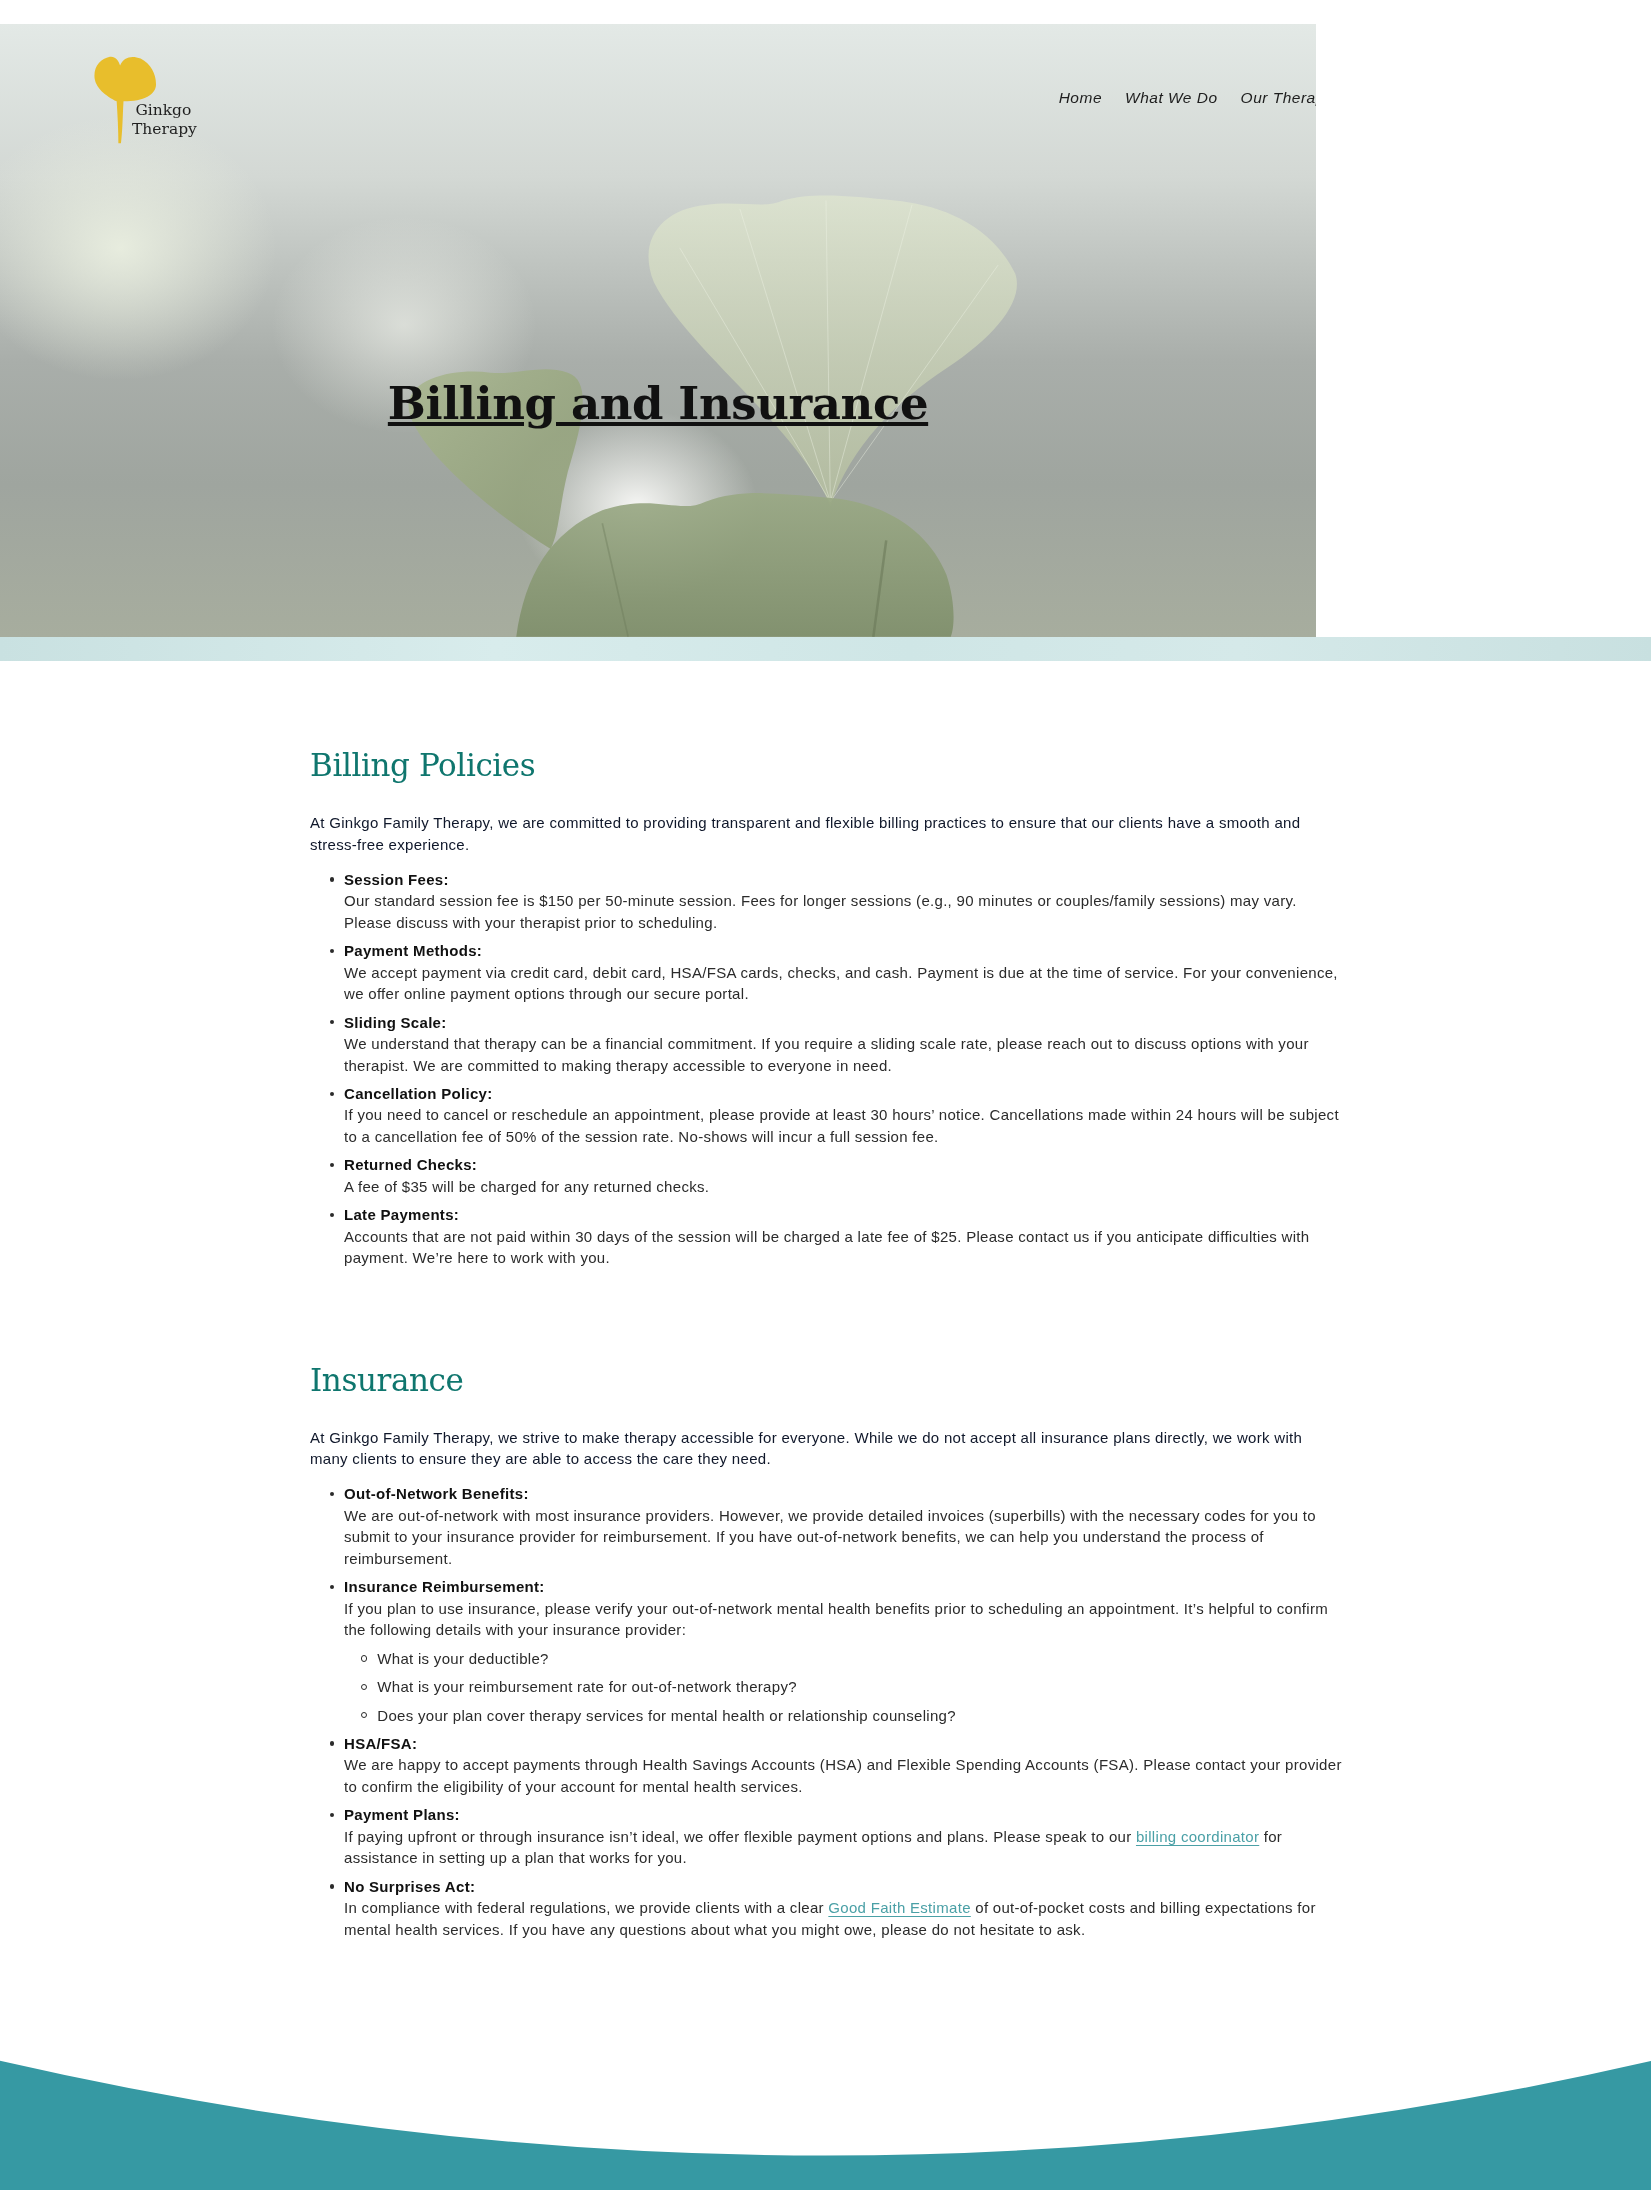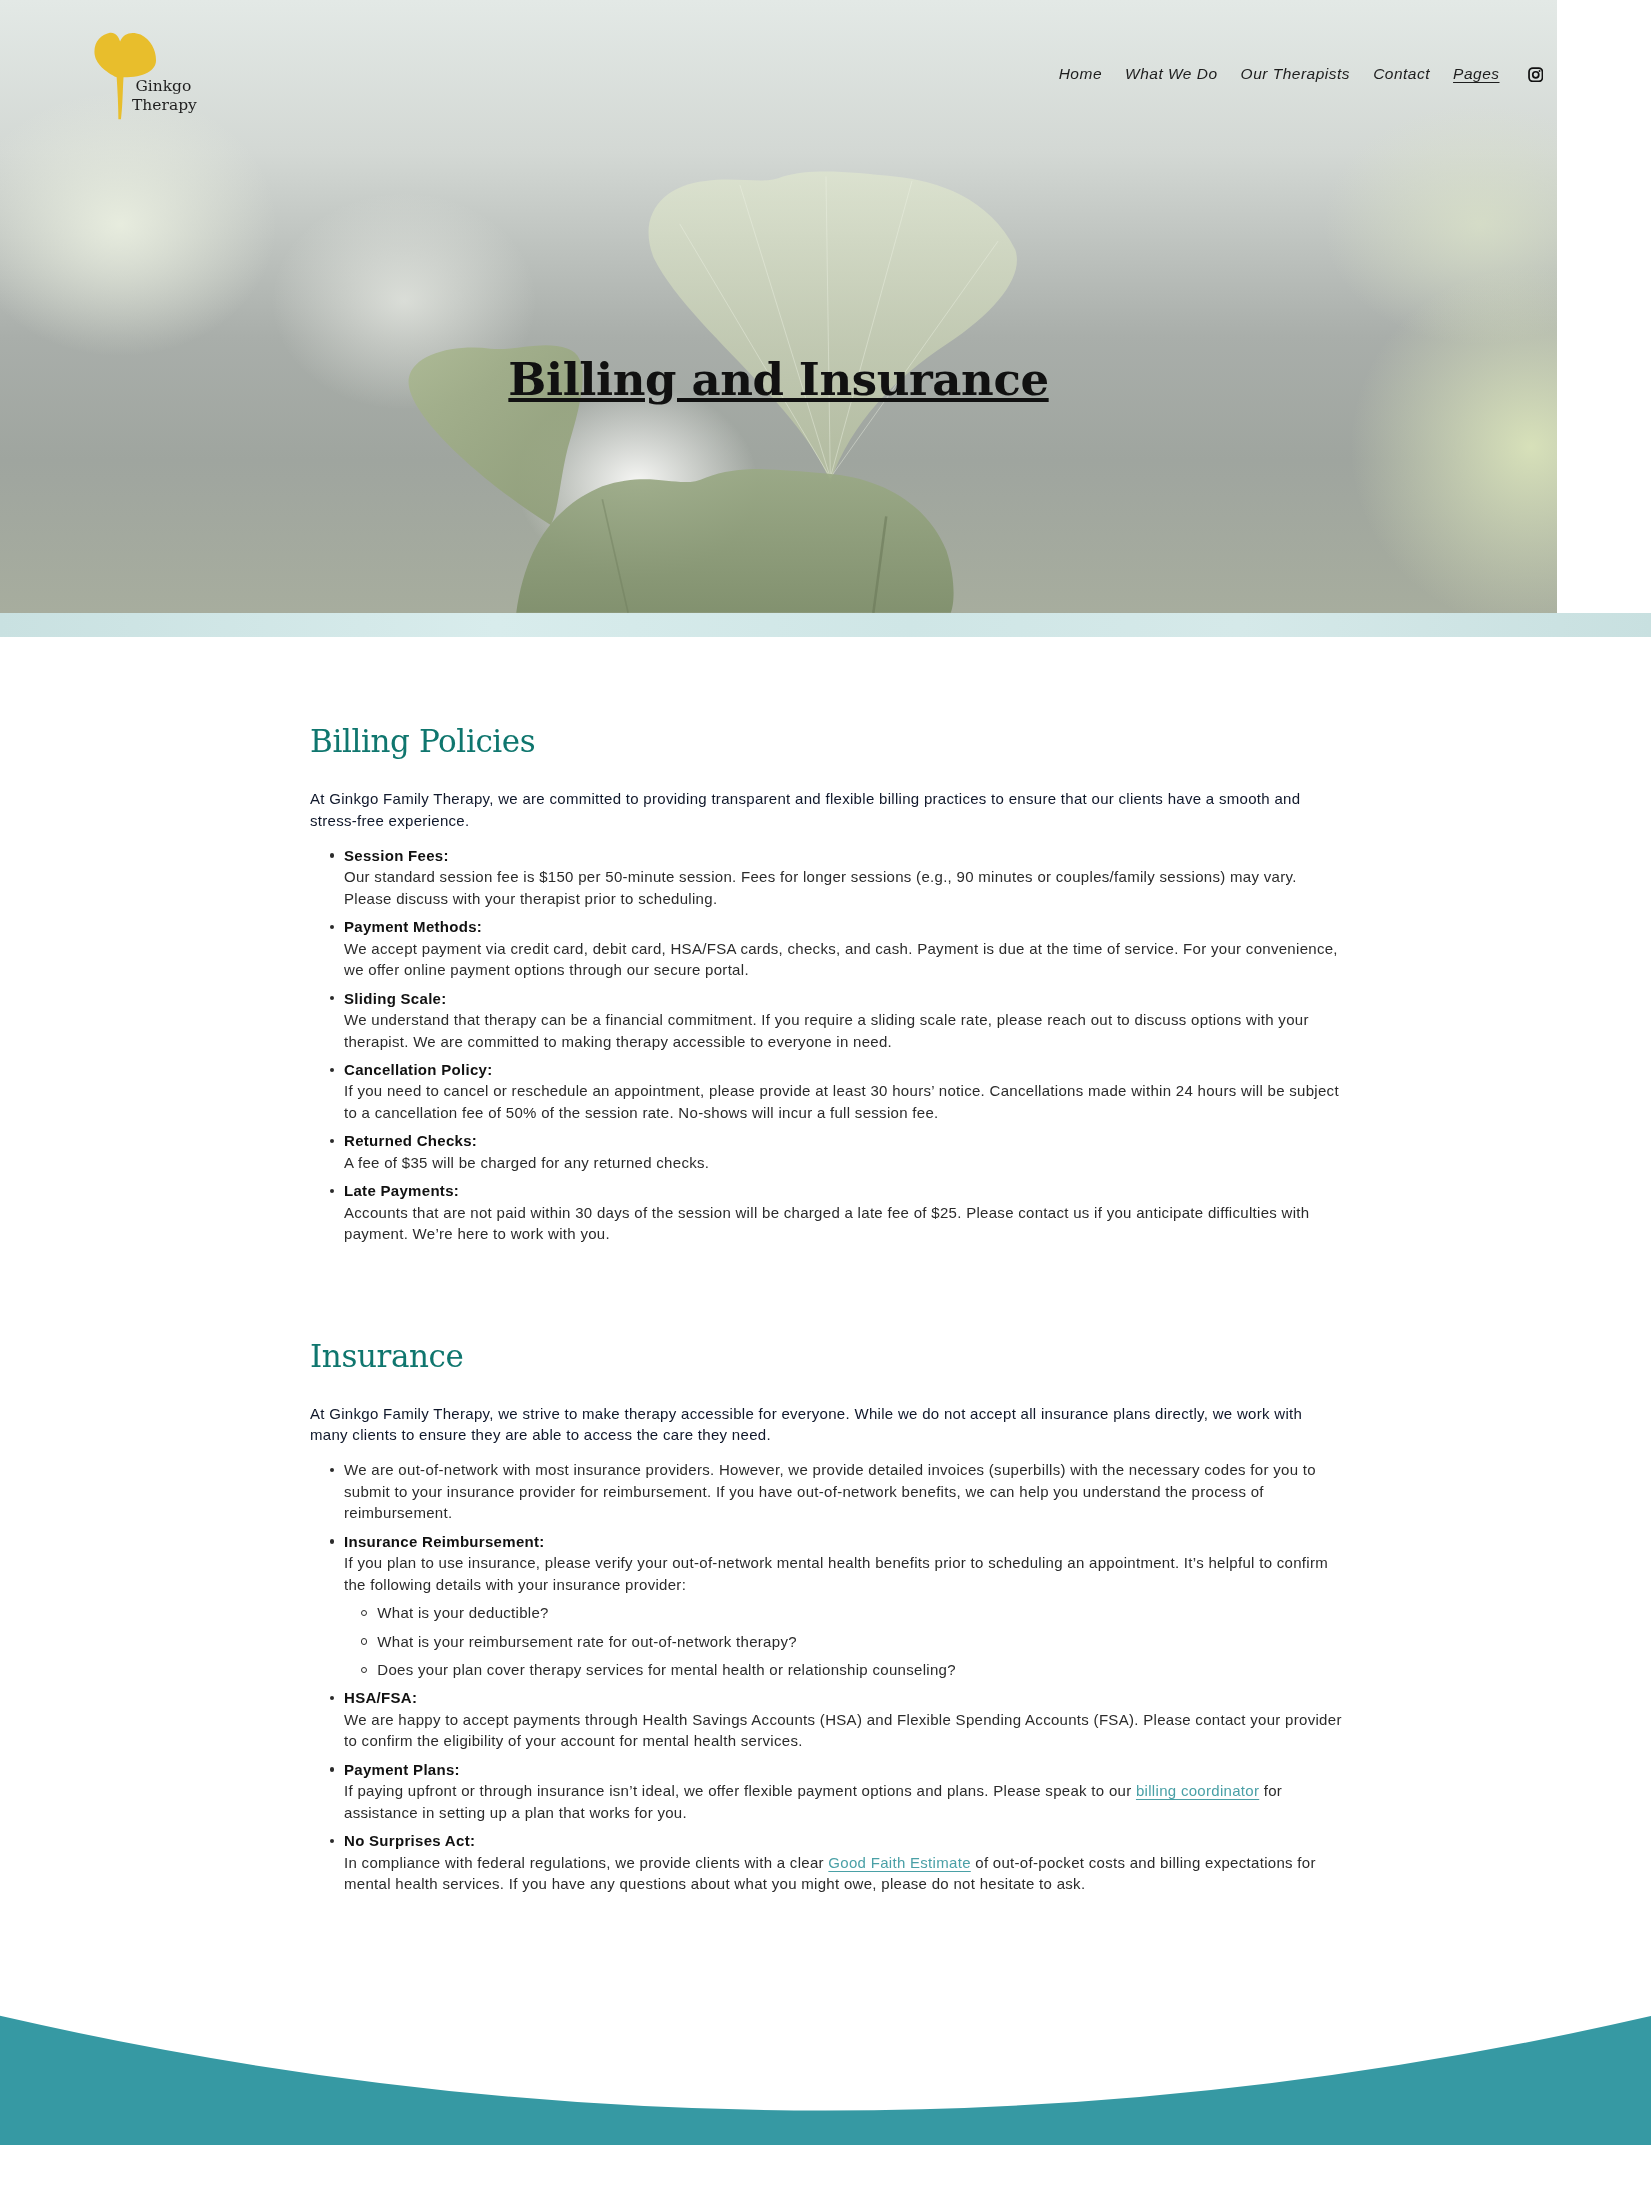--- a/index.html
+++ b/index.html
@@ -1,30 +1,31 @@
 <!DOCTYPE html>
 <html style="font-size:13.8px"><head>
   <meta charset="utf-8">
   <style>
     * { box-sizing: border-box; margin: 0; padding: 0; }
     html, body { width: 1652px; background: #ffffff; }
     body { font-family: "Liberation Sans", sans-serif; color: #2a2a2a; }
 
     .hero {
       position: relative;
-      width: 1557px;
+      width: 1316px;
       height: 613px;
       overflow: hidden;
       background:
         radial-gradient(ellipse 224px 189px at 120px 224px, rgba(235,240,225,0.9), rgba(235,240,225,0) 70%),
         radial-gradient(ellipse 258px 258px at 1531px 447px, rgba(225,235,190,0.85), rgba(225,235,190,0) 70%),
         radial-gradient(ellipse 224px 172px at 1480px 224px, rgba(220,228,200,0.7), rgba(220,228,200,0) 70%),
         radial-gradient(ellipse 189px 155px at 404px 301px, rgba(245,247,240,0.6), rgba(245,247,240,0) 70%),
         radial-gradient(ellipse 172px 138px at 637px 482px, rgba(250,250,248,0.95), rgba(250,250,248,0) 70%),
         linear-gradient(180deg, #e3e9e6 0%, #d3d8d4 25%, #a9aeaa 55%, #9fa59f 75%, #a7ad9e 100%);
+      margin-top: 24px;
     }
     .hero .leaf { position: absolute; }
     .hero-strip {
       width: 1652px; height: 24px;
       background: linear-gradient(90deg, #c9e1e1 0%, #d8ecec 30%, #cfe6e6 55%, #d5e9e9 75%, #c8e0e0 100%);
     }
 
     .header {
       position: absolute; top: 0; left: 0; width: 1652px; height: 138px;
       display: flex; align-items: flex-start; justify-content: space-between;
@@ -188,20 +189,21 @@
         <span class="item-body">Accounts that are not paid within 30 days of the session will be charged a late fee of $25. Please contact us if you anticipate difficulties with payment. We’re here to work with you.</span>
       </li>
     </ul>
   </section>
 
   <section class="section" style="padding-top:86px;">
     <h2>Insurance</h2>
     <p class="intro">At Ginkgo Family Therapy, we strive to make therapy accessible for everyone. While we do not accept all insurance plans directly, we work with many clients to ensure they are able to access the care they need.</p>
     <ul class="items">
       <li>
+        <span class="item-title">Out-of-Network Benefits:</span>
         <span class="item-body">We are out-of-network with most insurance providers. However, we provide detailed invoices (superbills) with the necessary codes for you to submit to your insurance provider for reimbursement. If you have out-of-network benefits, we can help you understand the process of reimbursement.</span>
       </li>
       <li>
         <span class="item-title">Insurance Reimbursement:</span>
         <span class="item-body">If you plan to use insurance, please verify your out-of-network mental health benefits prior to scheduling an appointment. It’s helpful to confirm the following details with your insurance provider:</span>
         <ul class="sub">
           <li>What is your deductible?</li>
           <li>What is your reimbursement rate for out-of-network therapy?</li>
           <li>Does your plan cover therapy services for mental health or relationship counseling?</li>
         </ul>

